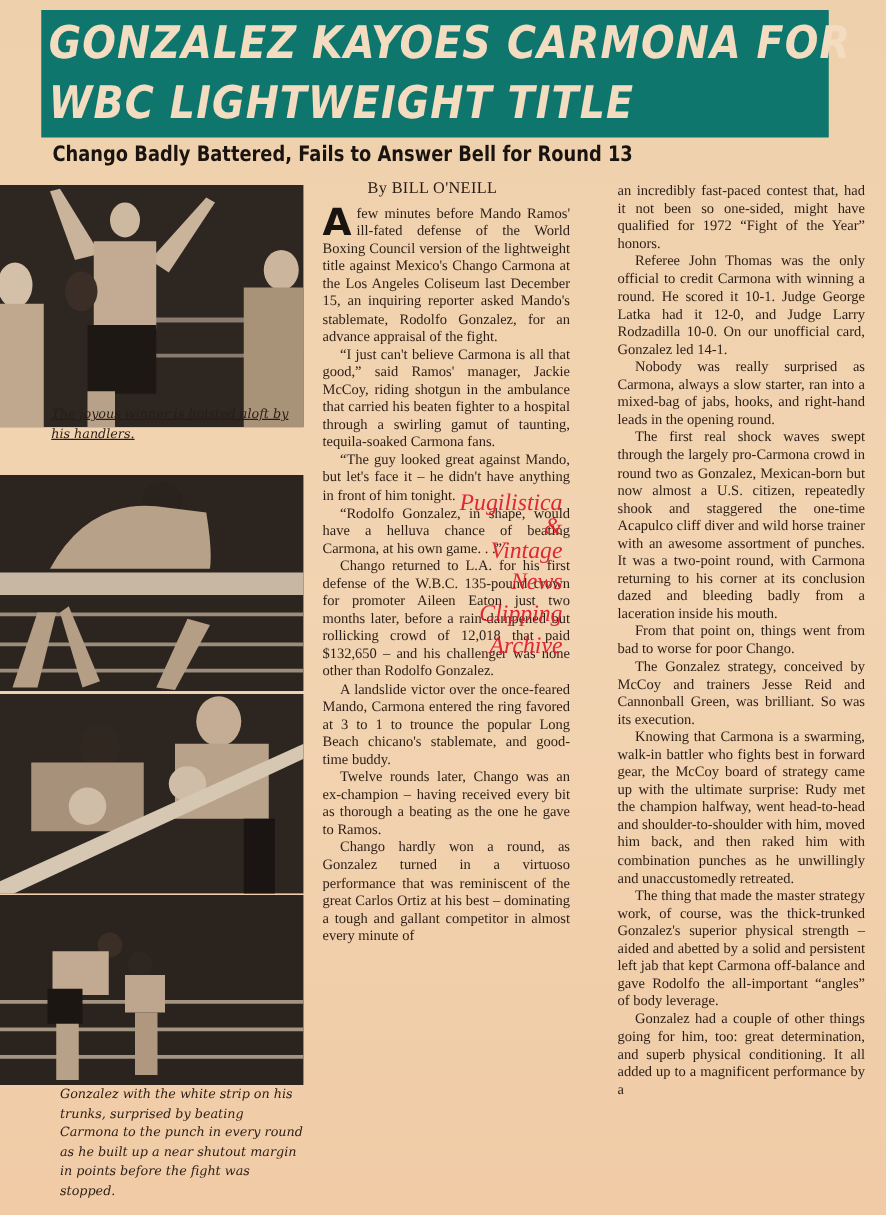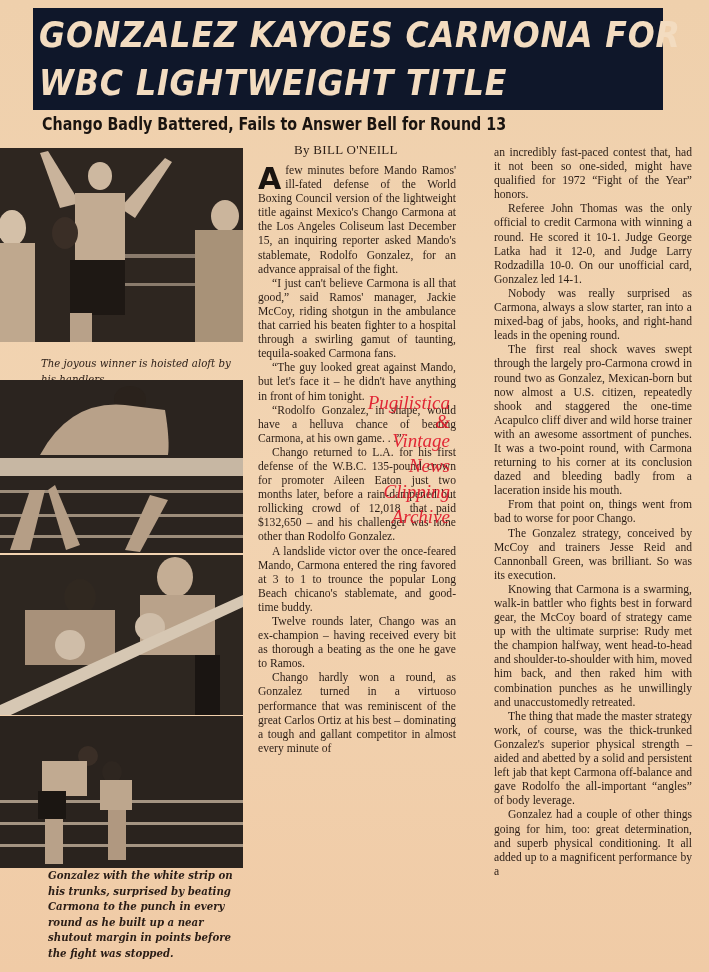--- a/index.html
+++ b/index.html
@@ -3,21 +3,21 @@
 <meta charset="utf-8">
 <style>
   html, body { margin:0; padding:0; }
   body {
     width:709px; height:972px; overflow:hidden; position:relative;
     background: linear-gradient(180deg,#efd0ac 0%,#f2d4b2 50%,#f0cba6 100%);
     font-family:"Liberation Serif","DejaVu Serif",serif; color:#2a1d16;
   }
   .banner {
     position:absolute; left:33px; top:8px; width:630px; height:102px;
-    background:#0f172a;
+    background:#0f766e;
   }
   .banner .line {
     position:absolute; left:6px; font-family:"DejaVu Sans","Liberation Sans",sans-serif;
     font-weight:bold; font-style:italic; color:#f3dcc0; font-size:36px;
     letter-spacing:1px; transform:scaleX(0.88); transform-origin:left; white-space:nowrap;
   }
   .banner .l1 { top:6px; }
   .banner .l2 { top:54px; }
   .deck {
     position:absolute; left:42px; top:114px;
@@ -71,21 +71,21 @@
     <rect x="75" y="45" width="50" height="70" fill="#c2ab92"></rect>
     <rect x="70" y="112" width="55" height="55" fill="#1e1814"></rect>
     <rect x="70" y="165" width="22" height="29" fill="#b8a189"></rect>
     <ellipse cx="12" cy="80" rx="14" ry="18" fill="#d4c0a8"></ellipse>
     <rect x="0" y="95" width="35" height="99" fill="#bfa88e"></rect>
     <ellipse cx="65" cy="85" rx="13" ry="16" fill="#3a2e26"></ellipse>
     <ellipse cx="225" cy="68" rx="14" ry="16" fill="#cbb59c"></ellipse>
     <rect x="195" y="82" width="48" height="112" fill="#a89278"></rect>
   </svg>
 </div>
-<div class="caption" style="left:41px;top:356px;width:200px;">The joyous winner is hoisted aloft by his handlers.</div>
+<div class="caption" style="left:41px;top:324px;width:200px;text-decoration:underline;">The joyous winner is hoisted aloft by his handlers.</div>
 
 <div class="photo" style="top:380px;height:173px;">
   <svg viewBox="0 0 243 173" preserveAspectRatio="none">
     <rect width="243" height="173" fill="#2b241f"></rect>
     <ellipse cx="130" cy="20" rx="16" ry="14" fill="#2a221c"></ellipse>
     <path d="M40 75 Q70 20 125 25 L165 30 Q170 60 168 75 Z" fill="#b8a189"></path>
     <rect x="0" y="78" width="243" height="18" fill="#c7b7a3"></rect>
     <rect x="0" y="110" width="243" height="3" fill="#9c8c7a"></rect>
     <rect x="0" y="134" width="243" height="3" fill="#9c8c7a"></rect>
     <rect x="0" y="155" width="243" height="3" fill="#9c8c7a"></rect>
@@ -117,21 +117,21 @@
     <rect x="0" y="128" width="243" height="3" fill="#a49482"></rect>
     <ellipse cx="88" cy="40" rx="10" ry="10" fill="#3a2e26"></ellipse>
     <rect x="42" y="45" width="45" height="35" fill="#c1aa91"></rect>
     <rect x="38" y="75" width="28" height="28" fill="#1b1612"></rect>
     <rect x="45" y="103" width="18" height="45" fill="#b8a189"></rect>
     <ellipse cx="112" cy="56" rx="10" ry="11" fill="#2e2620"></ellipse>
     <rect x="100" y="64" width="32" height="30" fill="#bda68d"></rect>
     <rect x="108" y="94" width="18" height="50" fill="#b09880"></rect>
   </svg>
 </div>
-<div class="caption" style="left:48px;top:868px;width:196px;font-weight:bold;">Gonzalez with the white strip on his trunks, surprised by beating Carmona to the punch in every round as he built up a near shutout margin in points before the fight was stopped.</div>
+<div class="caption" style="left:48px;top:868px;width:196px;">Gonzalez with the white strip on his trunks, surprised by beating Carmona to the punch in every round as he built up a near shutout margin in points before the fight was stopped.</div>
 
 <div class="col" style="left:258px;top:164px;width:198px;">
   <p class="first"><span class="dropcap">A</span><span>few minutes before Mando Ramos' ill-fated defense of the World Boxing Council version of the lightweight title against Mexico's Chango Carmona at the Los Angeles Coliseum last December 15, an inquiring reporter asked Mando's stablemate, Rodolfo Gonzalez, for an advance appraisal of the fight.</span></p>
   <p>“I just can't believe Carmona is all that good,” said Ramos' manager, Jackie McCoy, riding shotgun in the ambulance that carried his beaten fighter to a hospital through a swirling gamut of taunting, tequila-soaked Carmona fans.</p>
   <p>“The guy looked great against Mando, but let's face it – he didn't have anything in front of him tonight.</p>
   <p>“Rodolfo Gonzalez, in shape, would have a helluva chance of beating Carmona, at his own game. . .”</p>
   <p>Chango returned to L.A. for his first defense of the W.B.C. 135-pound crown for promoter Aileen Eaton just two months later, before a rain-dampened but rollicking crowd of 12,018 that paid $132,650 – and his challenger was none other than Rodolfo Gonzalez.</p>
   <p>A landslide victor over the once-feared Mando, Carmona entered the ring favored at 3 to 1 to trounce the popular Long Beach chicano's stablemate, and good-time buddy.</p>
   <p>Twelve rounds later, Chango was an ex-champion – having received every bit as thorough a beating as the one he gave to Ramos.</p>
   <p>Chango hardly won a round, as Gonzalez turned in a virtuoso performance that was reminiscent of the great Carlos Ortiz at his best – dominating a tough and gallant competitor in almost every minute of</p>

